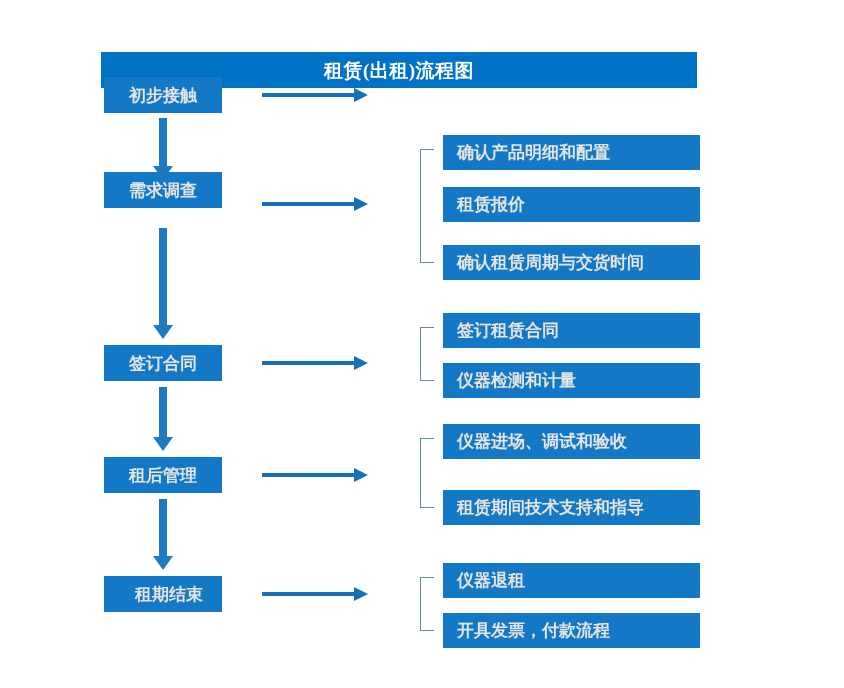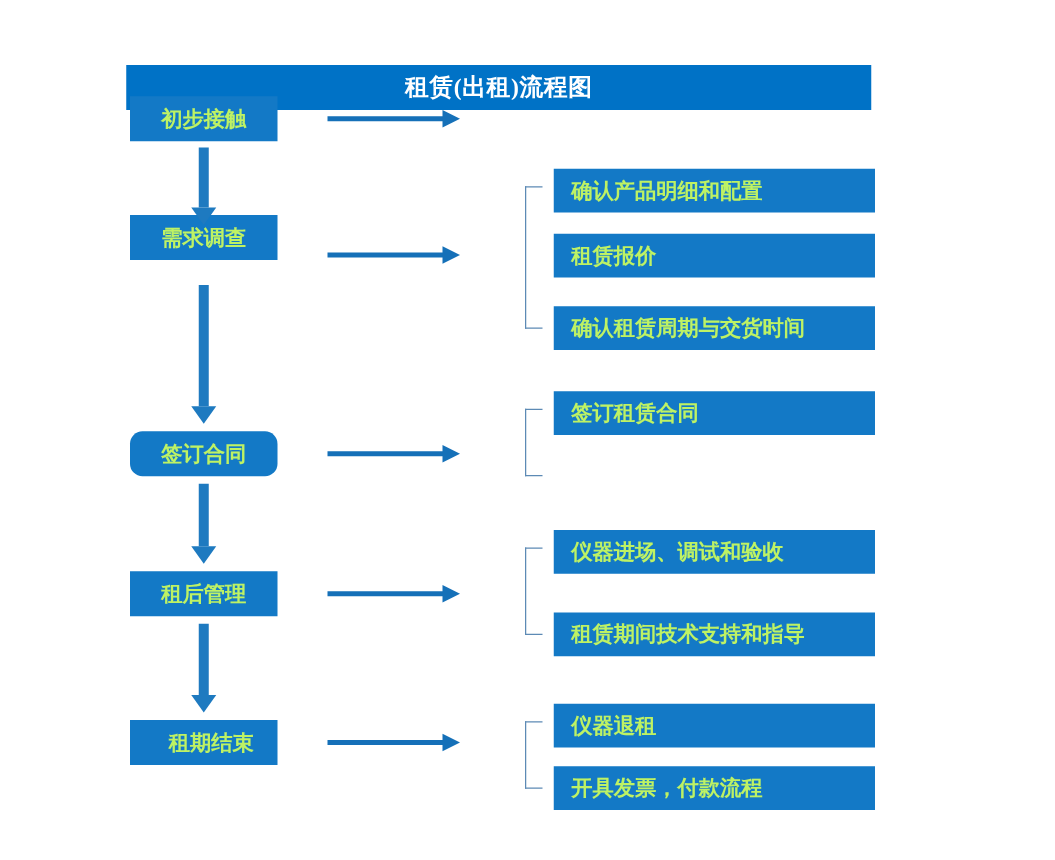--- a/index.html
+++ b/index.html
@@ -43,21 +43,21 @@
 
   
   .box {
     position: absolute;
     background: #1379c6;
     display: flex;
     align-items: center;
     box-sizing: border-box;
   }
   .box .box-text {
-    color: #bef264;
+    color: #e5e5e5;
     font-size: 17px;
     font-weight: bold;
     line-height: 1;
     white-space: nowrap;
   }
   .box.stage {
     width: 118px;
     height: 36px;
     left: 104px;
     justify-content: center;
@@ -145,21 +145,21 @@
   <div class="title-bar">
     <span class="title-text">租赁(出租)流程图</span>
   </div>
 
   <div class="box stage" style="top:77px;">
     <span class="box-text">初步接触</span>
   </div>
   <div class="box stage" style="top:172px;">
     <span class="box-text">需求调查</span>
   </div>
-  <div class="box stage" style="top:345px;border-radius:10px;">
+  <div class="box stage" style="top:345px;">
     <span class="box-text">签订合同</span>
   </div>
   <div class="box stage" style="top:457px;">
     <span class="box-text">租后管理</span>
   </div>
   <div class="box stage" style="top:576px;padding-left:12px;">
     <span class="box-text">租期结束</span>
   </div>
 
   <div class="v-arrow" style="top:118px; height:62px;">
@@ -212,20 +212,23 @@
   <div class="box detail" style="top:187px;">
     <span class="box-text">租赁报价</span>
   </div>
   <div class="box detail" style="top:245px;">
     <span class="box-text">确认租赁周期与交货时间</span>
   </div>
 
   <div class="box detail" style="top:313px;">
     <span class="box-text">签订租赁合同</span>
   </div>
+  <div class="box detail" style="top:363px;">
+    <span class="box-text">仪器检测和计量</span>
+  </div>
 
   <div class="box detail" style="top:424px;">
     <span class="box-text">仪器进场、调试和验收</span>
   </div>
   <div class="box detail" style="top:490px;">
     <span class="box-text">租赁期间技术支持和指导</span>
   </div>
 
   <div class="box detail" style="top:563px;">
     <span class="box-text">仪器退租</span>

